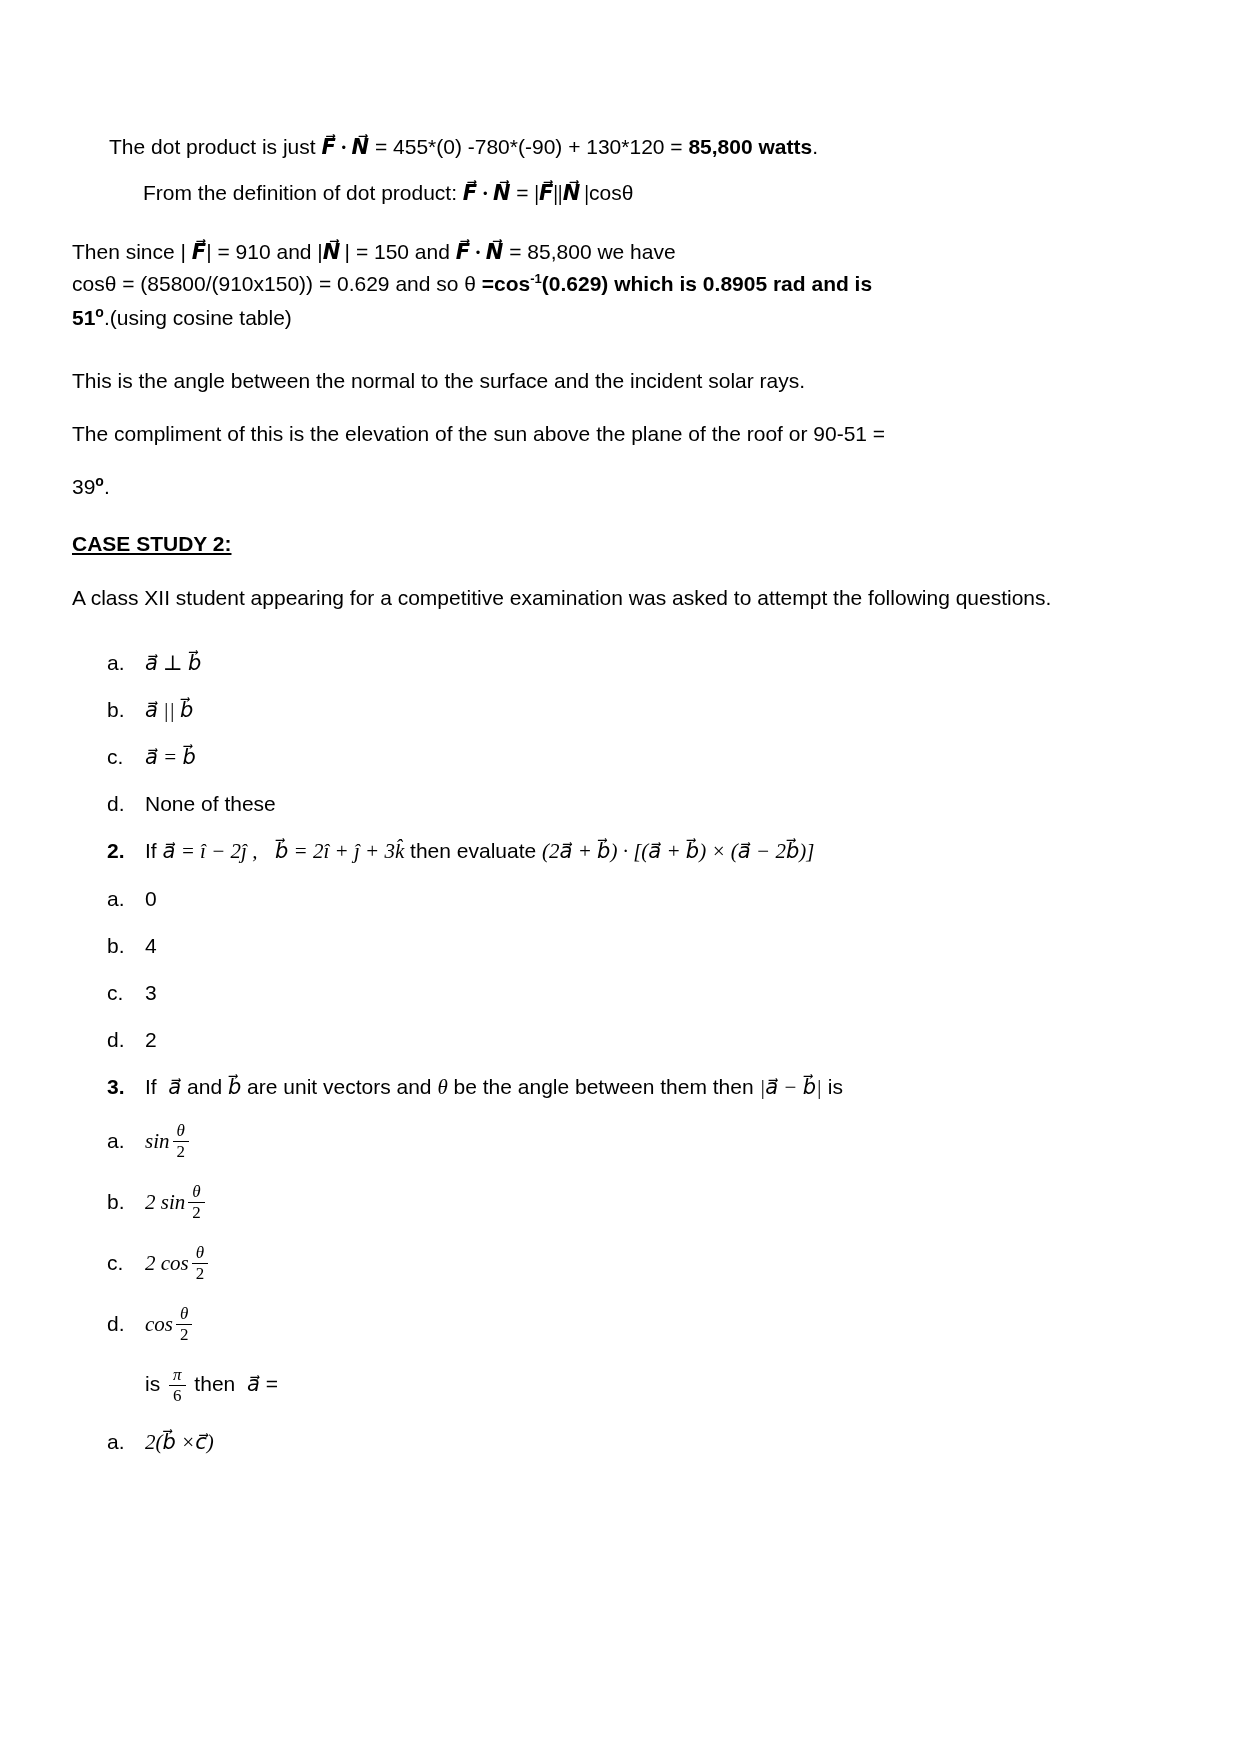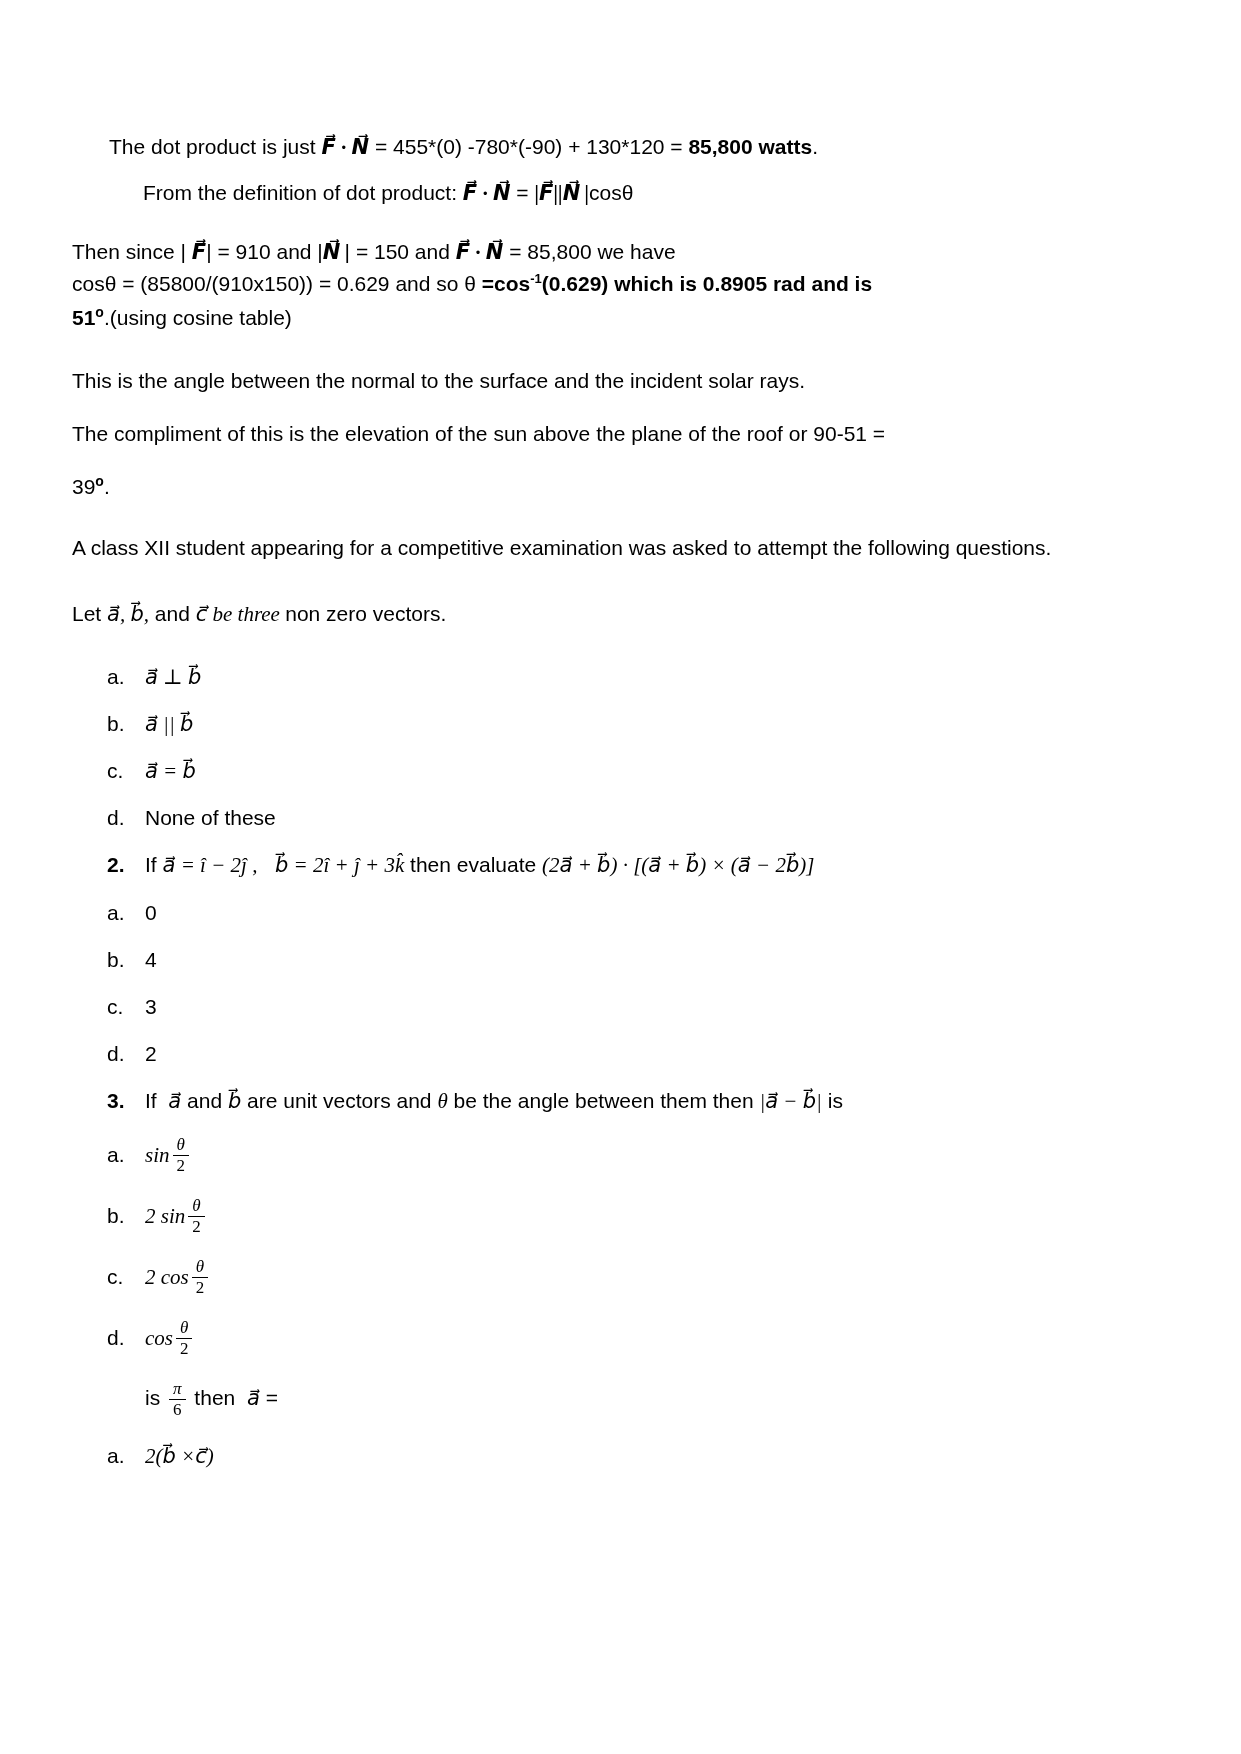--- a/index.html
+++ b/index.html
@@ -84,24 +84,24 @@
     <div class="line l3 nowrap"><b>51</b><sup class="deg">o</sup><span>.</span><span class="it">(using cosine table)</span></div>
   </div>
 
   <p class="para p4 nowrap"><span>This is the angle between the normal to the surface and the incident solar rays.</span></p>
 
   <div class="para p5">
     <div class="line nowrap"><span>The compliment of this is the elevation of the sun above the plane of the roof or 90-51 =</span></div>
     <div class="line nowrap"><span>39</span><sup class="deg">o</sup><span>.</span></div>
   </div>
 
+  <h2 class="heading">CASE STUDY 2:</h2>
 
   <p class="para p6">A class XII student appearing for a competitive examination was asked to attempt the following  questions.</p>
 
-  <p class="para p7 nowrap"><span>Let </span><span class="m">a⃗, b⃗,</span><span> and </span><span class="m">c⃗</span><span class="m"> be three </span><span>non zero vectors.</span></p>
 
   <div class="question">
     <div class="opts">
       <div class="opt">
           <span class="olabel">a.</span>
           <span class="m">a⃗ ⊥ b⃗</span>
         </div>
       <div class="opt">
           <span class="olabel">b.</span>
           <span class="m">a⃗ || b⃗</span>

